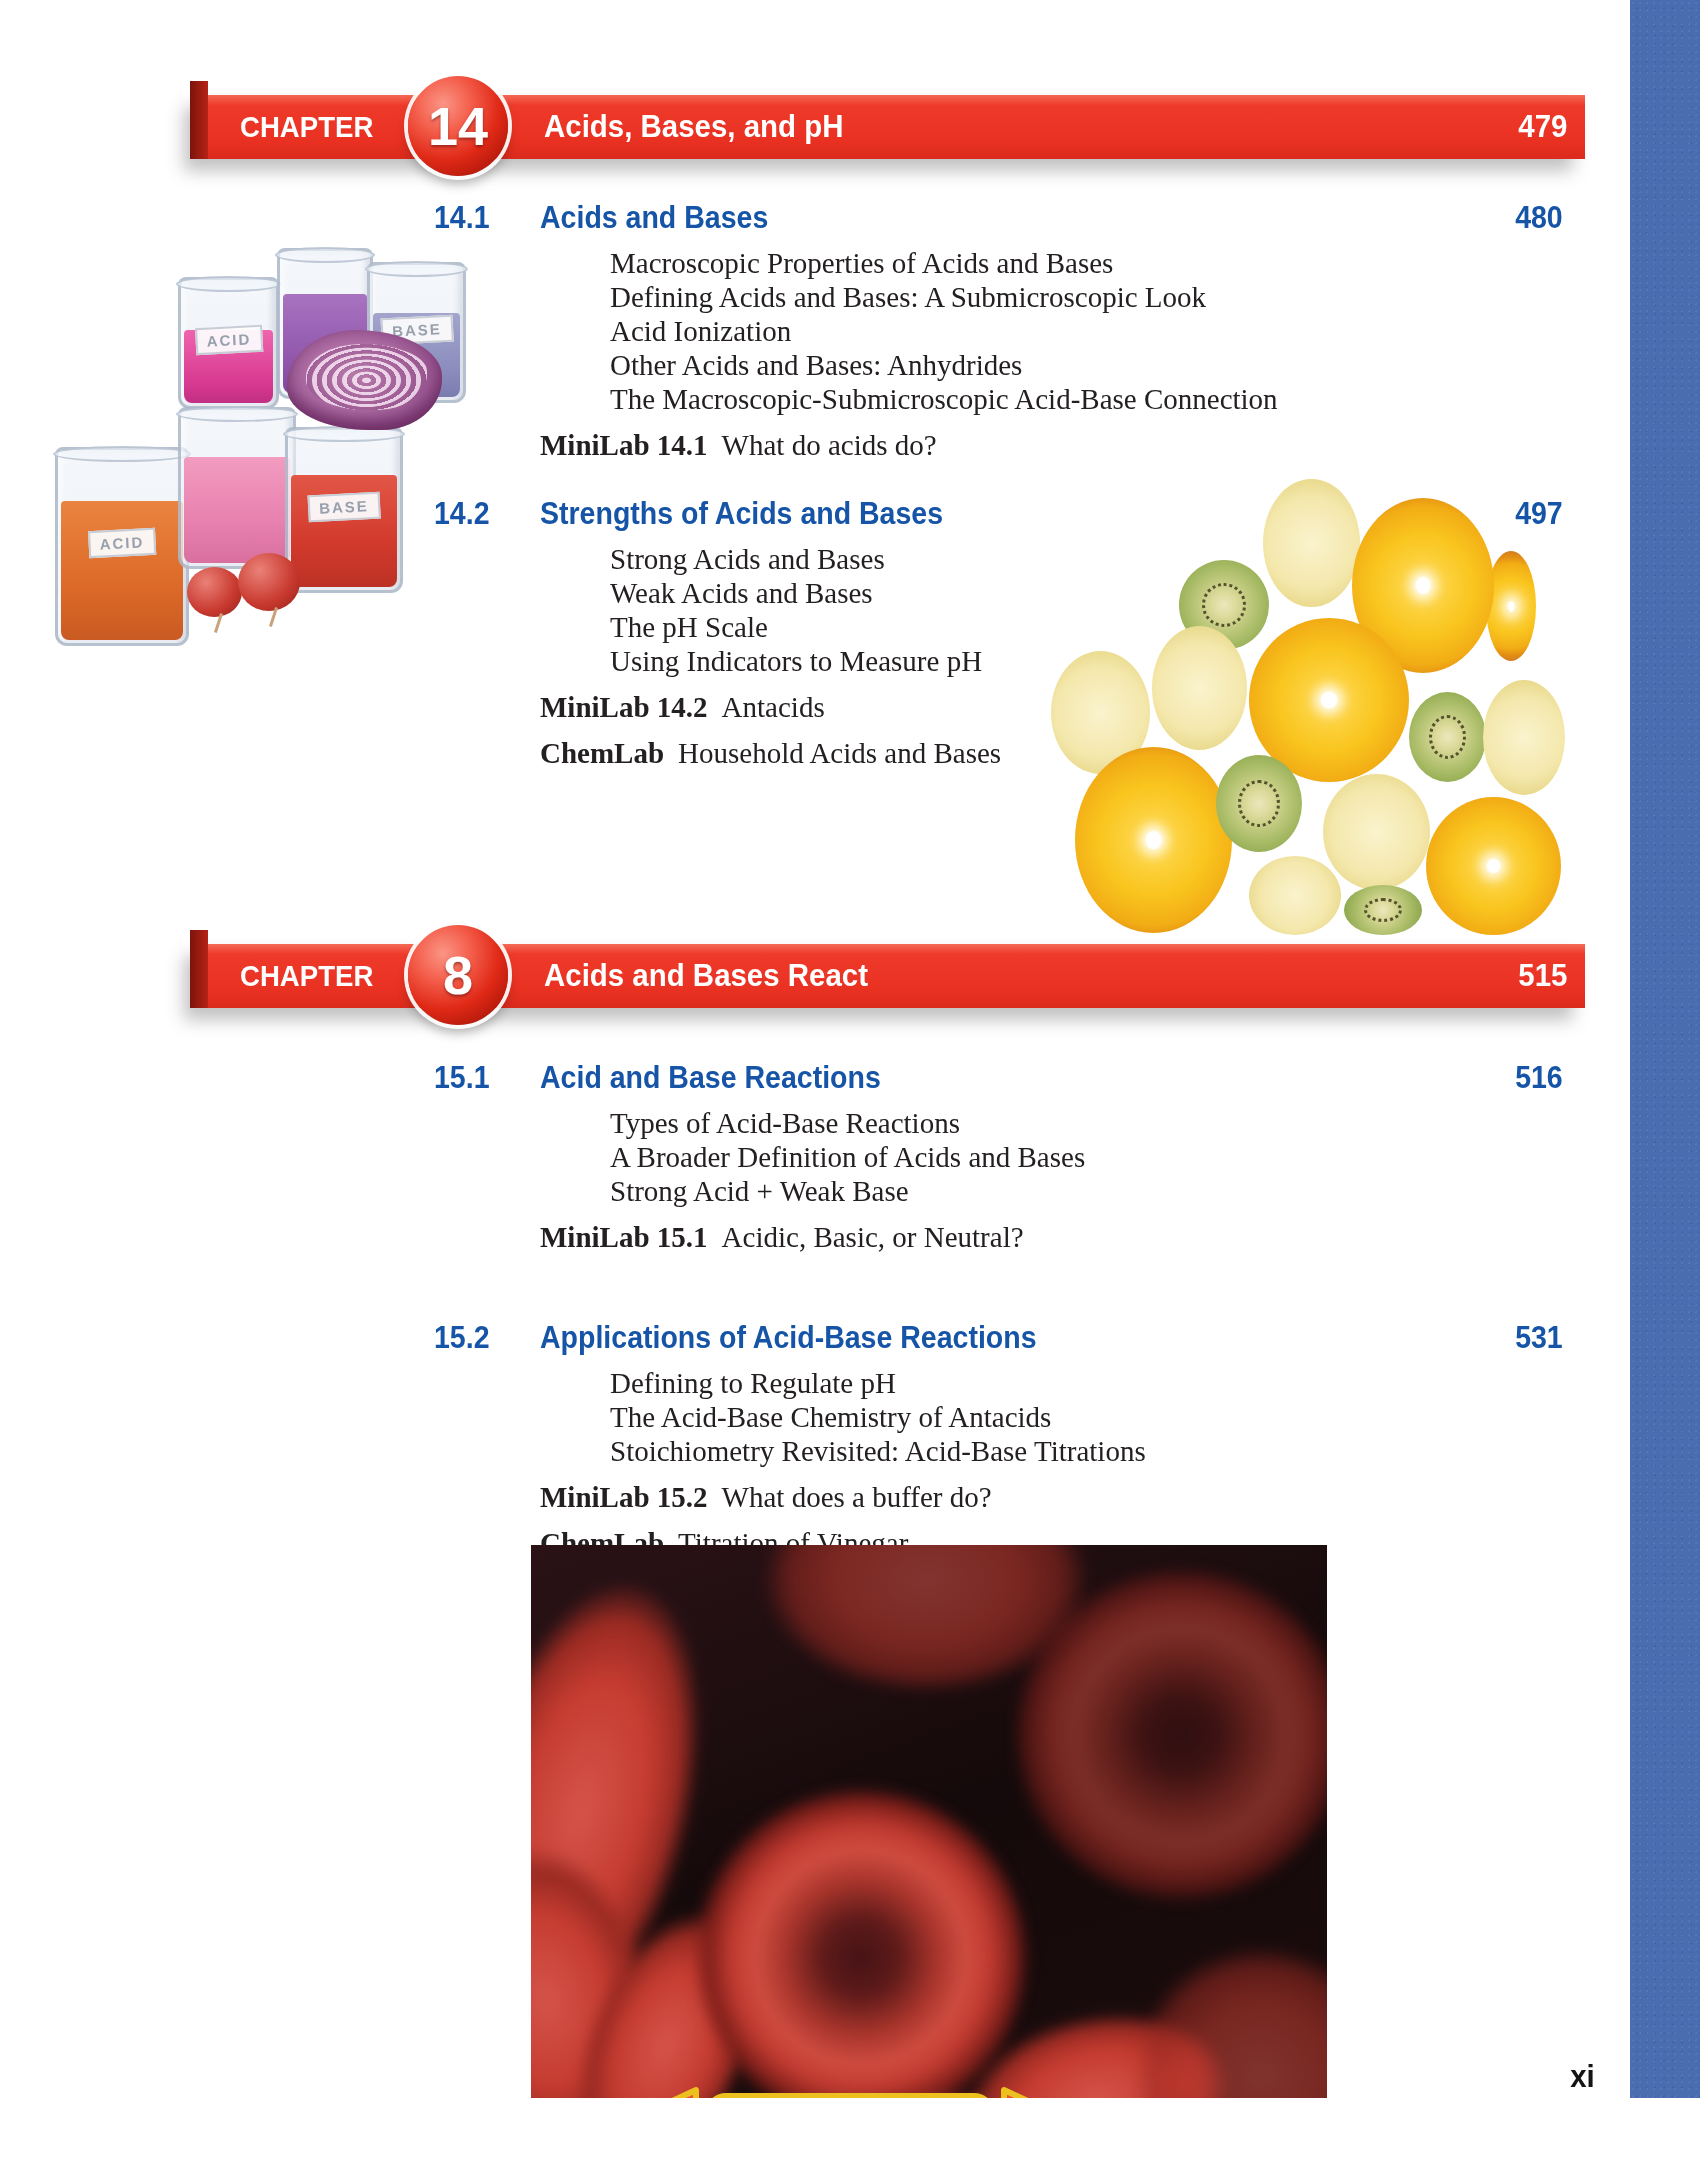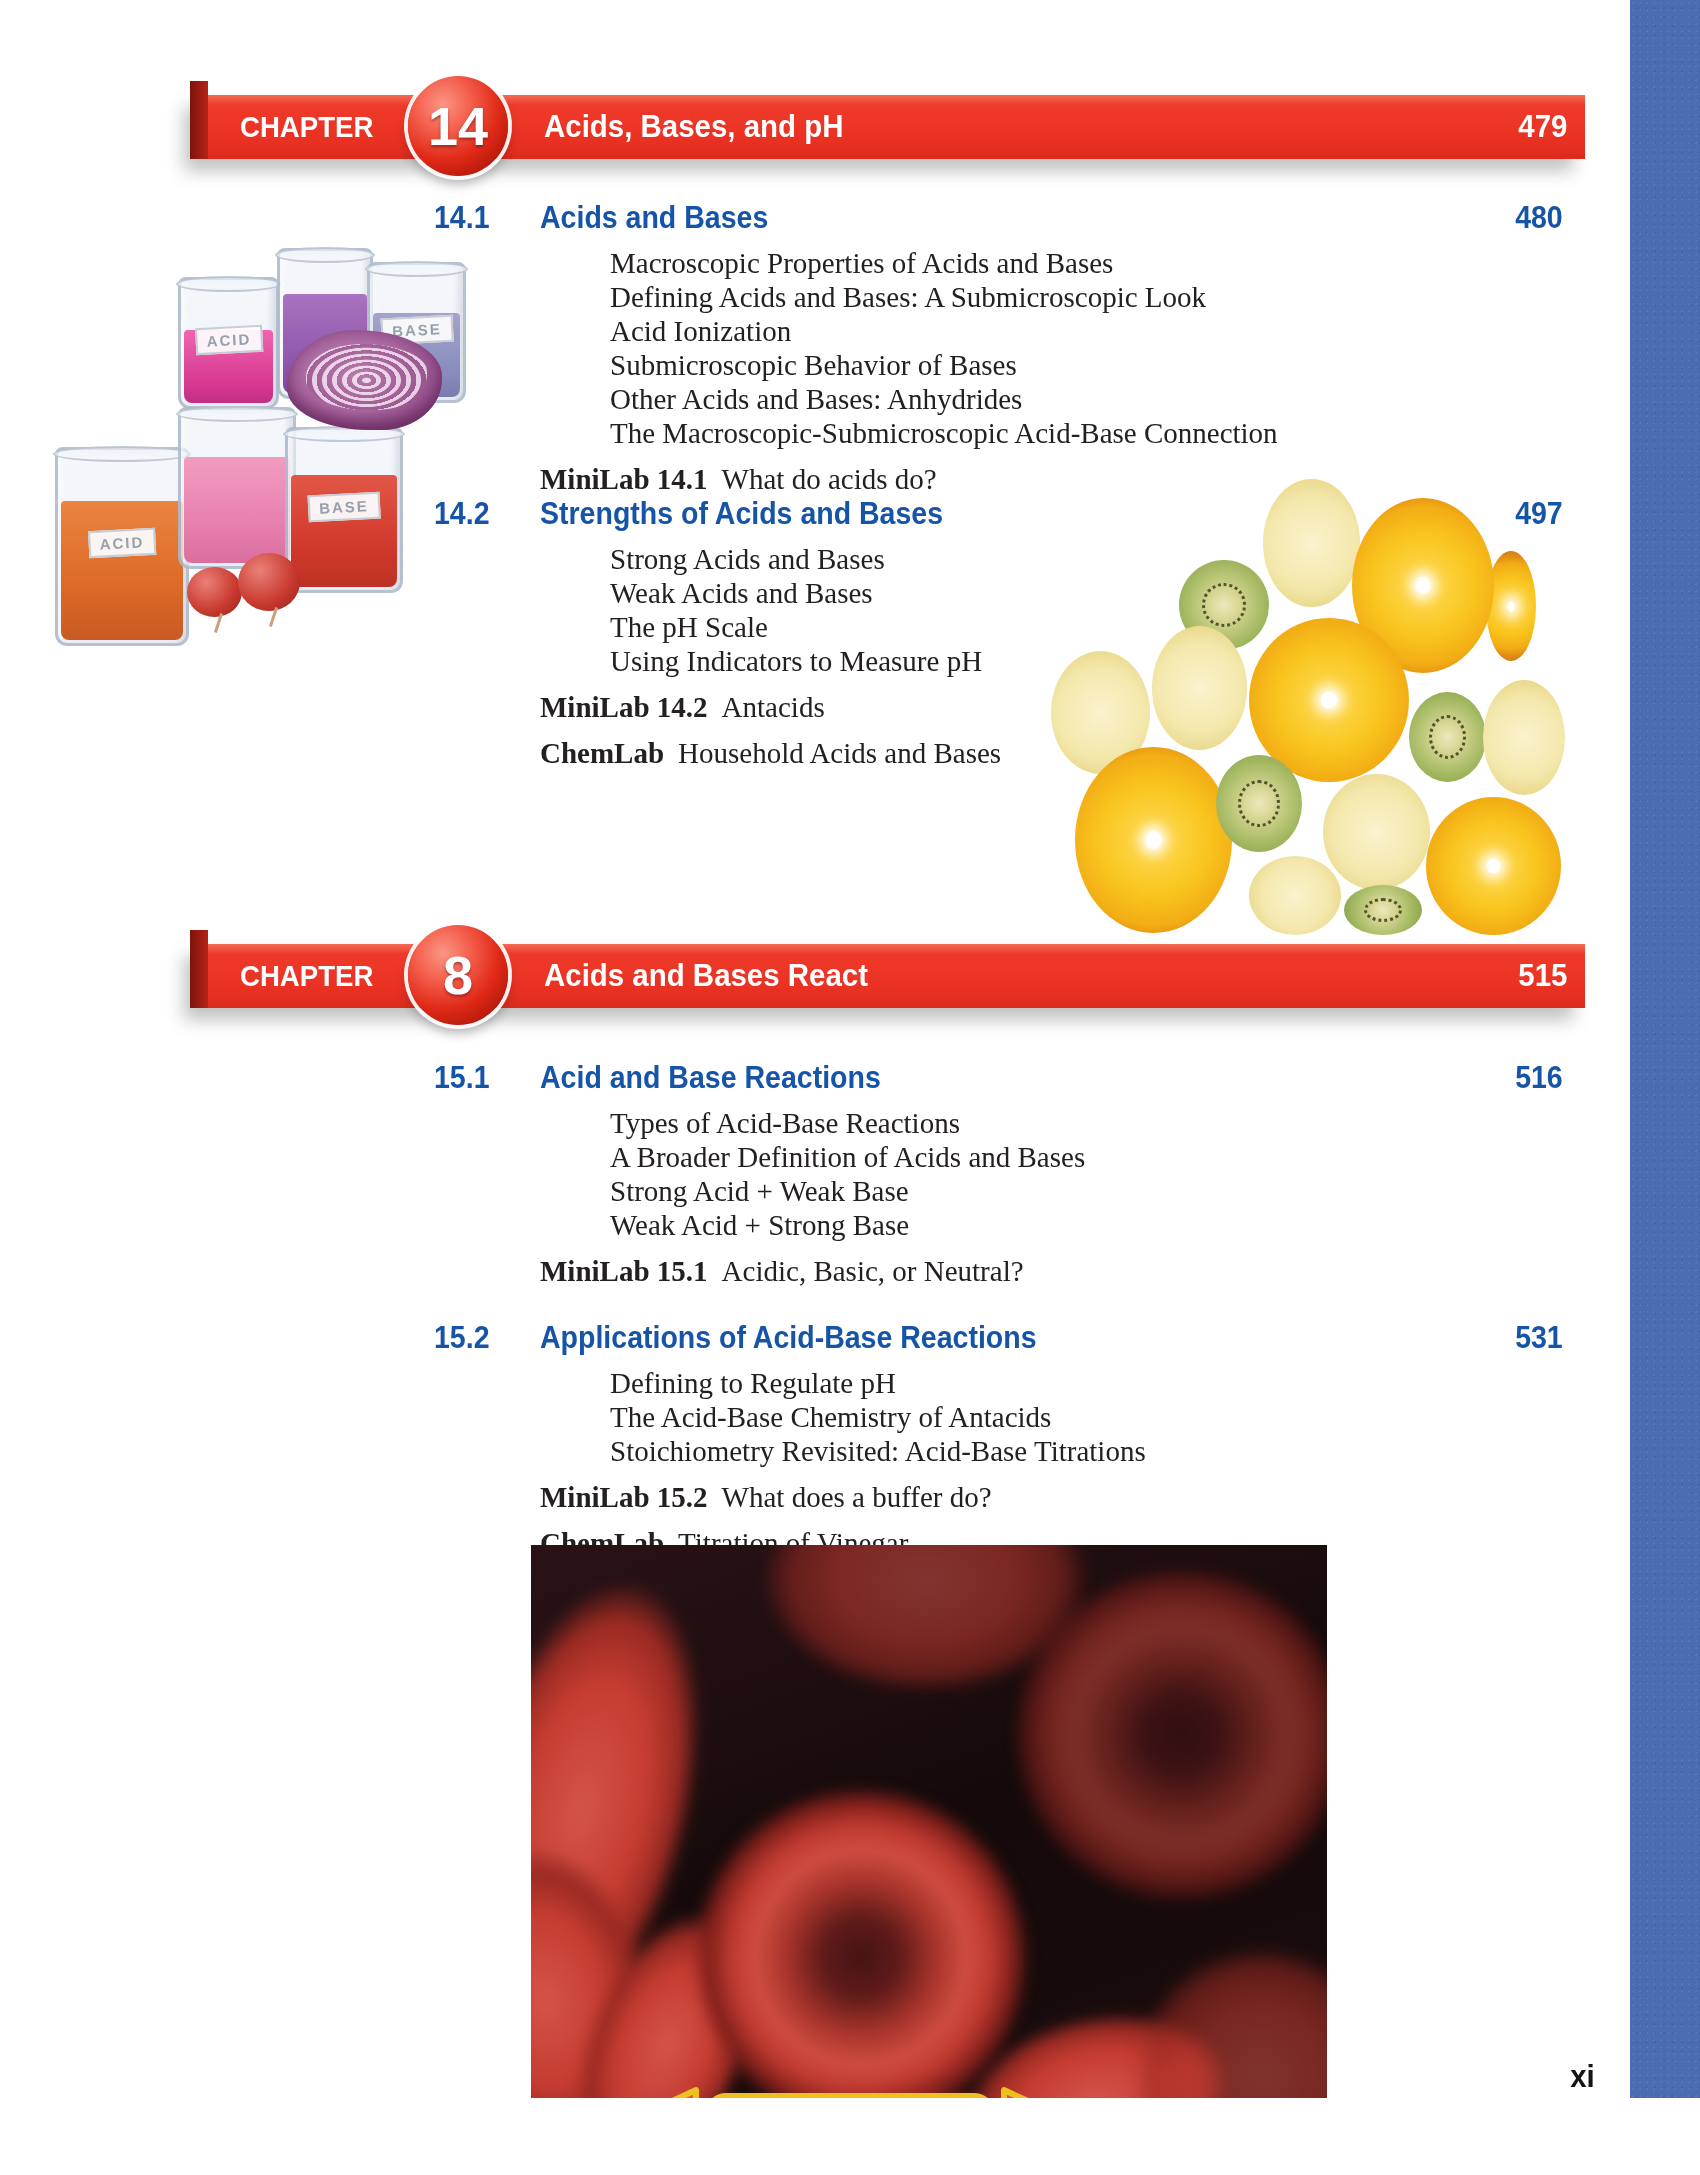--- a/index.html
+++ b/index.html
@@ -131,21 +131,20 @@
   </div>
 
   <div class="section" style="top:200px;">
     <span class="sec-num cond">14.1</span>
     <span class="sec-title cond">Acids and Bases</span>
     <span class="sec-page cond cond-r">480</span>
     <div class="sec-body">
       <div>Macroscopic Properties of Acids and Bases</div>
       <div>Defining Acids and Bases: A Submicroscopic Look</div>
       <div>Acid Ionization</div>
-      <div>Submicroscopic Behavior of Bases</div>
       <div>Other Acids and Bases: Anhydrides</div>
       <div>The Macroscopic-Submicroscopic Acid-Base Connection</div>
       <div class="lab">
         <span class="lab-label">MiniLab 14.1</span><span>What do acids do?</span>
       </div>
     </div>
   </div>
 
   <div class="section" style="top:496px;">
     <span class="sec-num cond">14.2</span>
@@ -196,21 +195,20 @@
   </div>
 
   <div class="section" style="top:1060px;">
     <span class="sec-num cond">15.1</span>
     <span class="sec-title cond">Acid and Base Reactions</span>
     <span class="sec-page cond cond-r">516</span>
     <div class="sec-body">
       <div>Types of Acid-Base Reactions</div>
       <div>A Broader Definition of Acids and Bases</div>
       <div>Strong Acid + Weak Base</div>
-      <div>Weak Acid + Strong Base</div>
       <div class="lab">
         <span class="lab-label">MiniLab 15.1</span><span>Acidic, Basic, or Neutral?</span>
       </div>
     </div>
   </div>
 
   <div class="section" style="top:1320px;">
     <span class="sec-num cond">15.2</span>
     <span class="sec-title cond">Applications of Acid-Base Reactions</span>
     <span class="sec-page cond cond-r">531</span>

